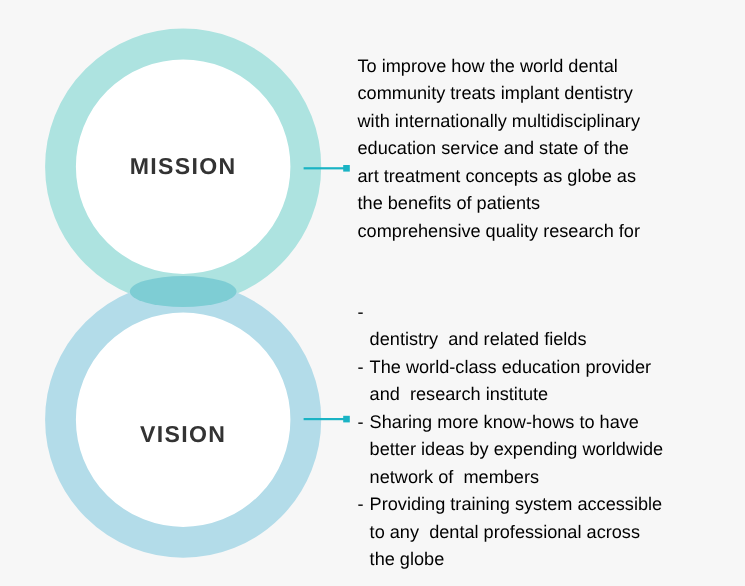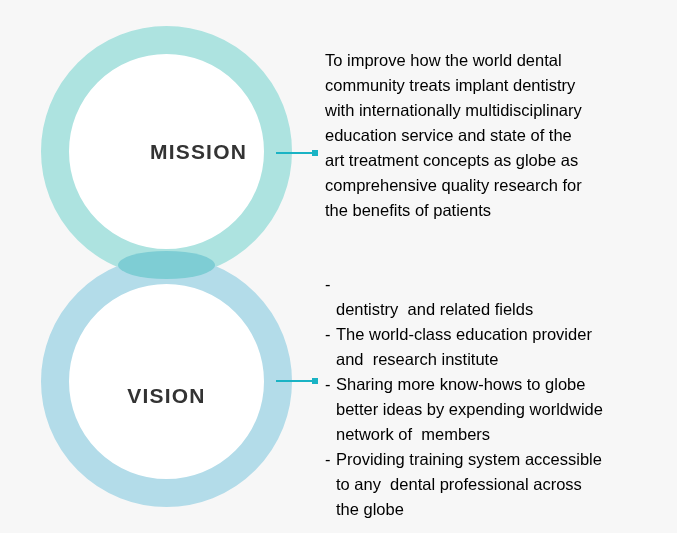--- a/index.html
+++ b/index.html
@@ -69,21 +69,21 @@
   .ring-label {
     position: absolute;
     left: 0;
     width: 100%;
     text-align: center;
     font-size: 21px;
     font-weight: bold;
     color: #333333;
     letter-spacing: 1.2px;
   }
-  .ring-mission .ring-label { top: 86px; margin-left: 32px; }
+  .ring-mission .ring-label { top: 86px; }
   .ring-vision  .ring-label { top: 100px; }
 
   
   .connector {
     position: absolute;
     height: 2px;
     background: #1ab3c4;
   }
   .connector .node {
     position: absolute;
@@ -148,22 +148,22 @@
       <span class="node"></span>
     </div>
   </div>
 
   <div class="text-block block-mission">
     <div class="mission-line">To improve how the world dental</div>
     <div class="mission-line">community treats implant dentistry</div>
     <div class="mission-line">with internationally multidisciplinary</div>
     <div class="mission-line">education service and state of the</div>
     <div class="mission-line">art treatment concepts as globe as</div>
+    <div class="mission-line">the benefits of patients</div>
     <div class="mission-line">comprehensive quality research for</div>
-    <div class="mission-line">the benefits of patients</div>
   </div>
 
   <div class="text-block block-vision">
 
     <div class="vision-item">
       <span class="vision-dash">-</span>
       <span class="vision-text">
         <br>
         <span class="vision-line">dentistry  and related fields</span>
       </span>
@@ -173,21 +173,21 @@
       <span class="vision-dash">-</span>
       <span class="vision-text">
         <span class="vision-line">The world-class education provider</span><br>
         <span class="vision-line">and  research institute</span>
       </span>
     </div>
 
     <div class="vision-item">
       <span class="vision-dash">-</span>
       <span class="vision-text">
-        <span class="vision-line">Sharing more know-hows to globe</span><br>
+        <span class="vision-line">Sharing more know-hows to have</span><br>
         <span class="vision-line">better ideas by expending worldwide</span><br>
         <span class="vision-line">network of  members</span>
       </span>
     </div>
 
     <div class="vision-item">
       <span class="vision-dash">-</span>
       <span class="vision-text">
         <span class="vision-line">Providing training system accessible</span><br>
         <span class="vision-line">to any  dental professional across</span><br>

